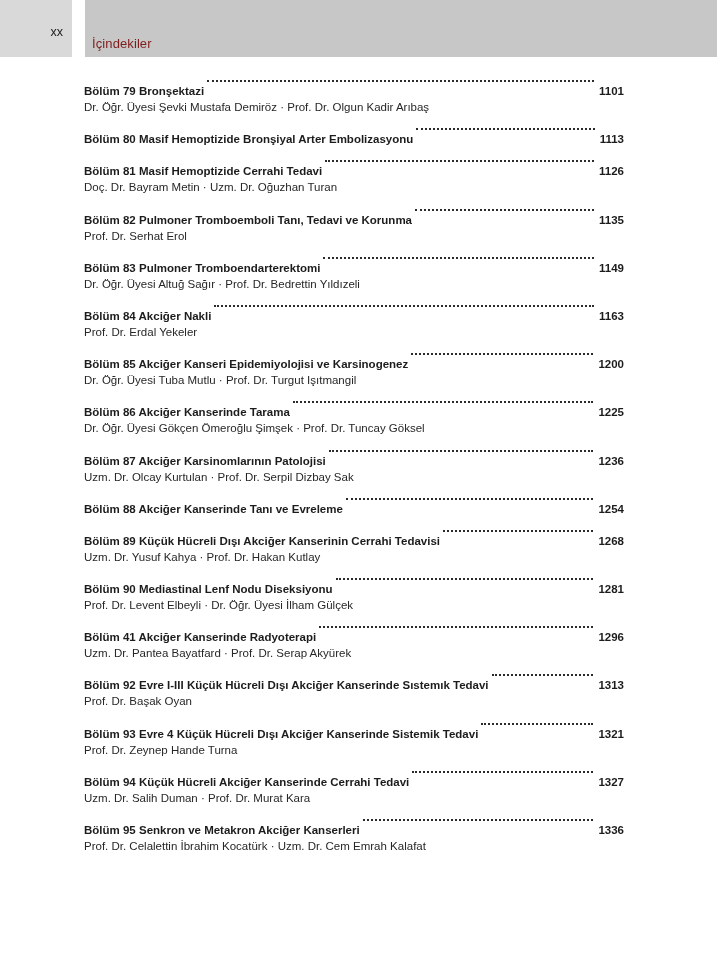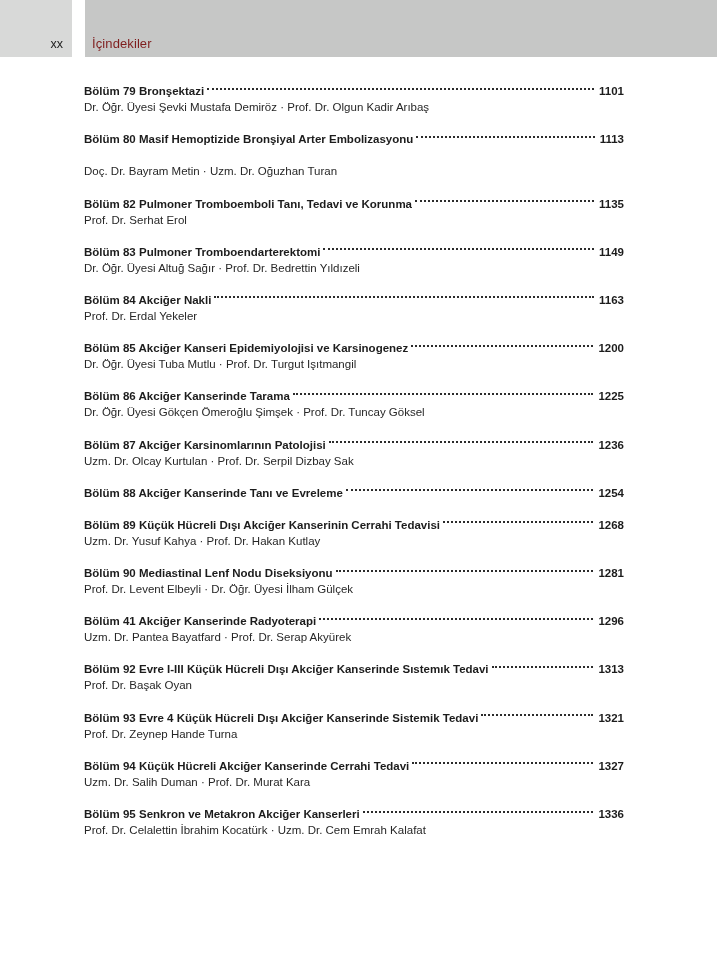--- a/index.html
+++ b/index.html
@@ -20,21 +20,21 @@
   .corner-box {
     position: absolute;
     left: 0;
     top: 0;
     width: 72px;
     height: 57px;
     background: var(--corner-box, #d8d9d8);
     display: flex;
     align-items: flex-end;
     justify-content: flex-end;
-    padding: 0 9px 6px 0;
+    padding: 0 9px 18px 0;
     box-sizing: border-box;
     font-size: 12.5px;
     color: #222;
   }
   .header-bar {
     position: absolute;
     left: 85px;
     top: 0;
     right: 0;
     height: 57px;
@@ -52,21 +52,21 @@
     position: absolute;
     left: 84px;
     top: 84px;
     width: 540px;
   }
   .toc-entry {
     margin-bottom: 17.2px;
   }
   .entry-row {
     display: flex;
-    align-items: center;
+    align-items: flex-start;
     line-height: 15px;
     font-size: 11.5px;
     font-weight: bold;
     color: #1c1c1c;
   }
   .entry-title {
     white-space: nowrap;
   }
   .entry-leader {
     flex: 1;
@@ -117,20 +117,25 @@
 
   <div class="toc-entry">
     <div class="entry-row">
       <span class="entry-title">Bölüm 80 Masif Hemoptizide Bronşiyal Arter Embolizasyonu</span>
       <span class="entry-leader"></span>
       <span class="entry-page">1113</span>
     </div>
   </div>
 
   <div class="toc-entry">
+    <div class="entry-row">
+      <span class="entry-title">Bölüm 81 Masif Hemoptizide Cerrahi Tedavi</span>
+      <span class="entry-leader"></span>
+      <span class="entry-page">1126</span>
+    </div>
     <div class="entry-authors">Doç. Dr. Bayram Metin · Uzm. Dr. Oğuzhan Turan</div>
   </div>
 
   <div class="toc-entry">
     <div class="entry-row">
       <span class="entry-title">Bölüm 82 Pulmoner Tromboemboli Tanı, Tedavi ve Korunma</span>
       <span class="entry-leader"></span>
       <span class="entry-page">1135</span>
     </div>
     <div class="entry-authors">Prof. Dr. Serhat Erol</div>

